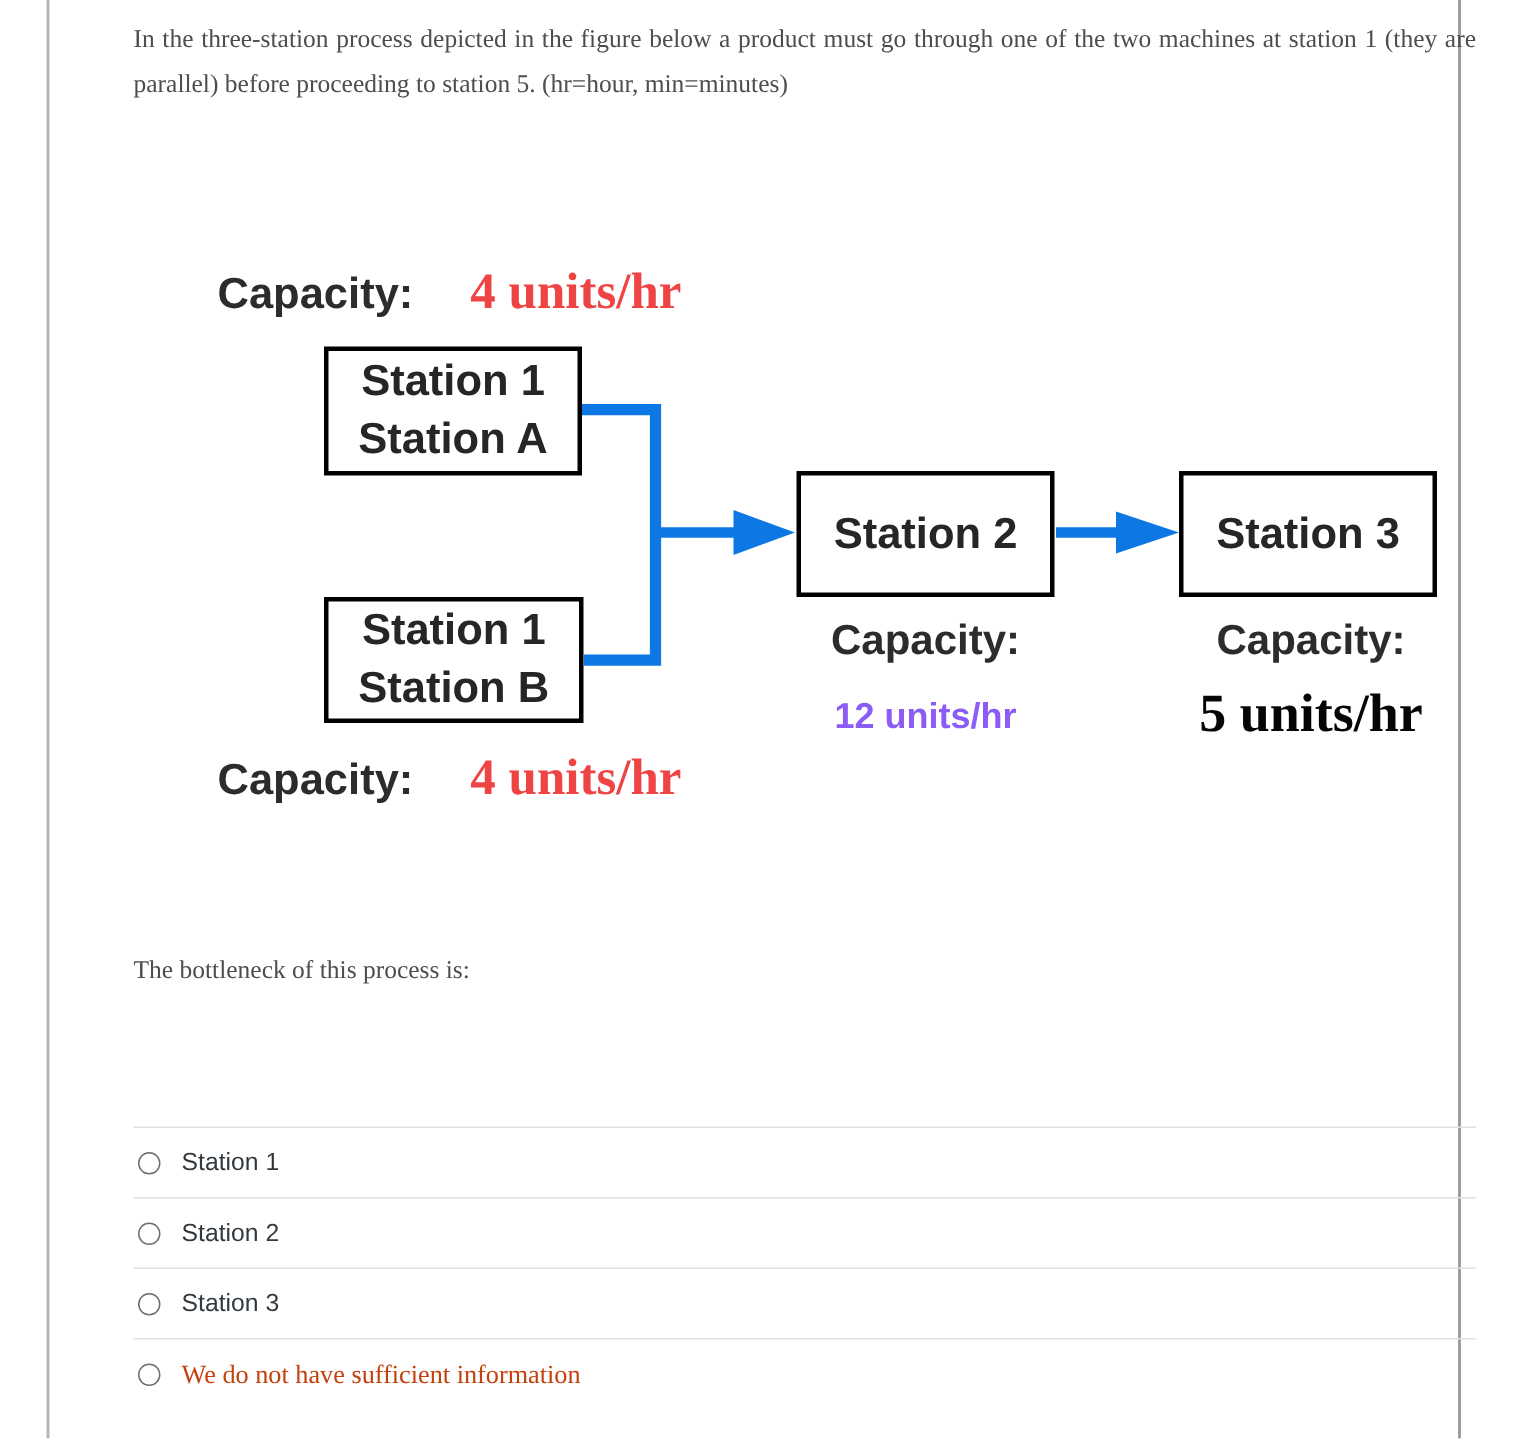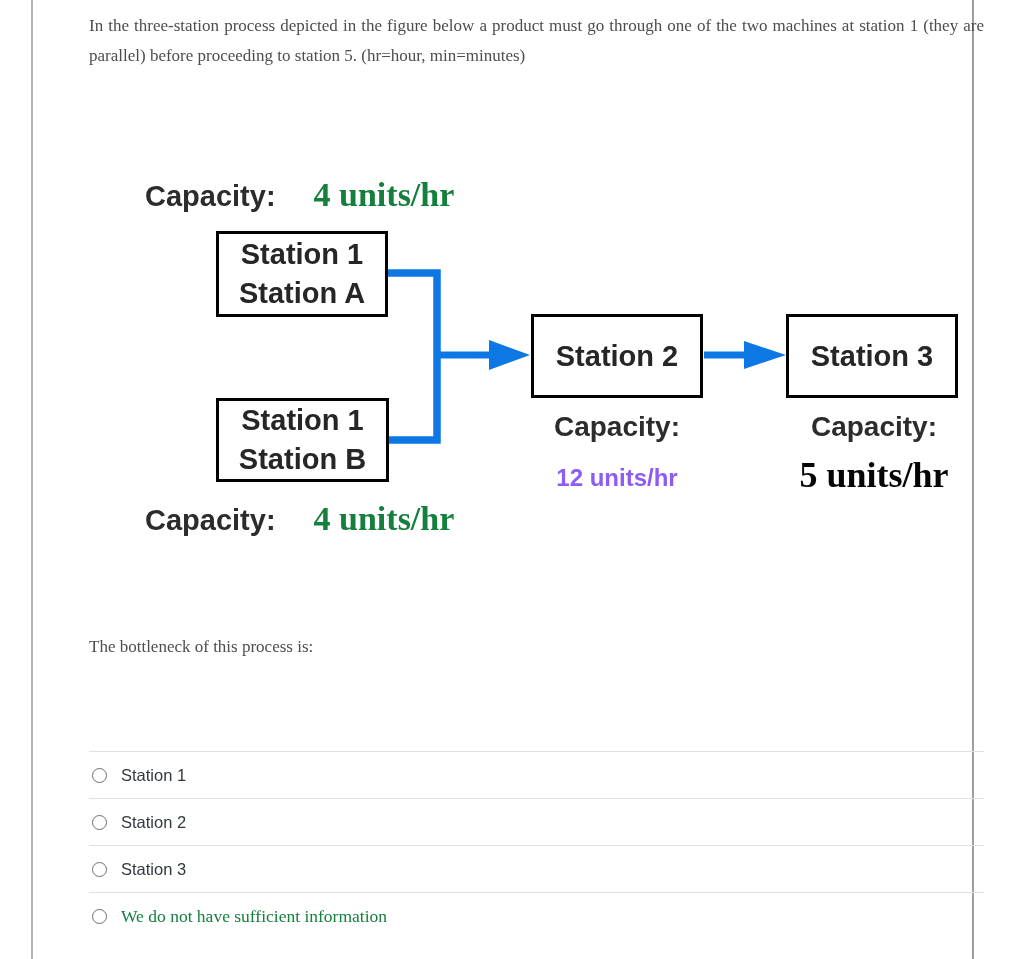--- a/index.html
+++ b/index.html
@@ -21,21 +21,21 @@
   }
   
   .diagram-svg { position:absolute; left:0; top:0; width:1024px; height:620px; pointer-events:none; }
   .cap-row { position:absolute; display:flex; align-items:baseline; white-space:nowrap; }
   .cap-row.top { left:112px; top:176px; }
   .cap-row.bottom { left:112px; top:500px; }
   .cap-word {
     font-family:"Liberation Sans", sans-serif; font-weight:bold; font-size:29px; color:#2c2c2c;
   }
   .cap-serif {
-    font-family:"Liberation Serif", serif; font-weight:bold; font-size:34px; color:#15803d;
+    font-family:"Liberation Serif", serif; font-weight:bold; font-size:34px; color:#ef4444;
     margin-left:38px;
   }
   .node {
     position:absolute; background:#ffffff; border:3px solid #000000;
     display:flex; flex-direction:column; align-items:center; justify-content:center;
     font-family:"Liberation Sans", sans-serif; font-weight:bold; font-size:29px;
     color:#262626; line-height:39px; white-space:nowrap; text-align:center;
   }
   .node.machine-a { left:183px; top:231px; width:172px; height:86px; }
   .node.machine-b { left:183px; top:398px; width:173px; height:84px; }
@@ -61,21 +61,21 @@
   .options { position:absolute; left:56px; top:751px; width:895px; }
   .option-row {
     height:47px; border-top:1px solid #e0e0e0;
     display:flex; align-items:center; cursor:pointer;
   }
   .radio {
     width:15px; height:15px; border:1.5px solid #6e6e6e; border-radius:50%;
     background:#ffffff; margin-left:3px; margin-right:14px; flex:0 0 auto;
   }
   .opt-label-sans { font-family:"Liberation Sans", sans-serif; font-size:16.5px; color:#31393f; }
-  .opt-label-serif { font-family:"Liberation Serif", serif; font-size:17.5px; color:#15803d; }
+  .opt-label-serif { font-family:"Liberation Serif", serif; font-size:17.5px; color:#c2410c; }
 </style>
 </head>
 <body>
 
 <div class="panel">
 
   <p class="question-text">In the three-station process depicted in the figure below a product must go through one of the two machines at station 1 (they are parallel) before proceeding to station 5. (hr=hour, min=minutes)</p>
 
   <svg class="diagram-svg" viewBox="0 0 1024 620" xmlns="http://www.w3.org/2000/svg">
     <polyline points="353,273 404,273 404,440 356,440" fill="none" stroke-width="7.5" stroke-linejoin="miter" stroke="#0d78e3"></polyline>

